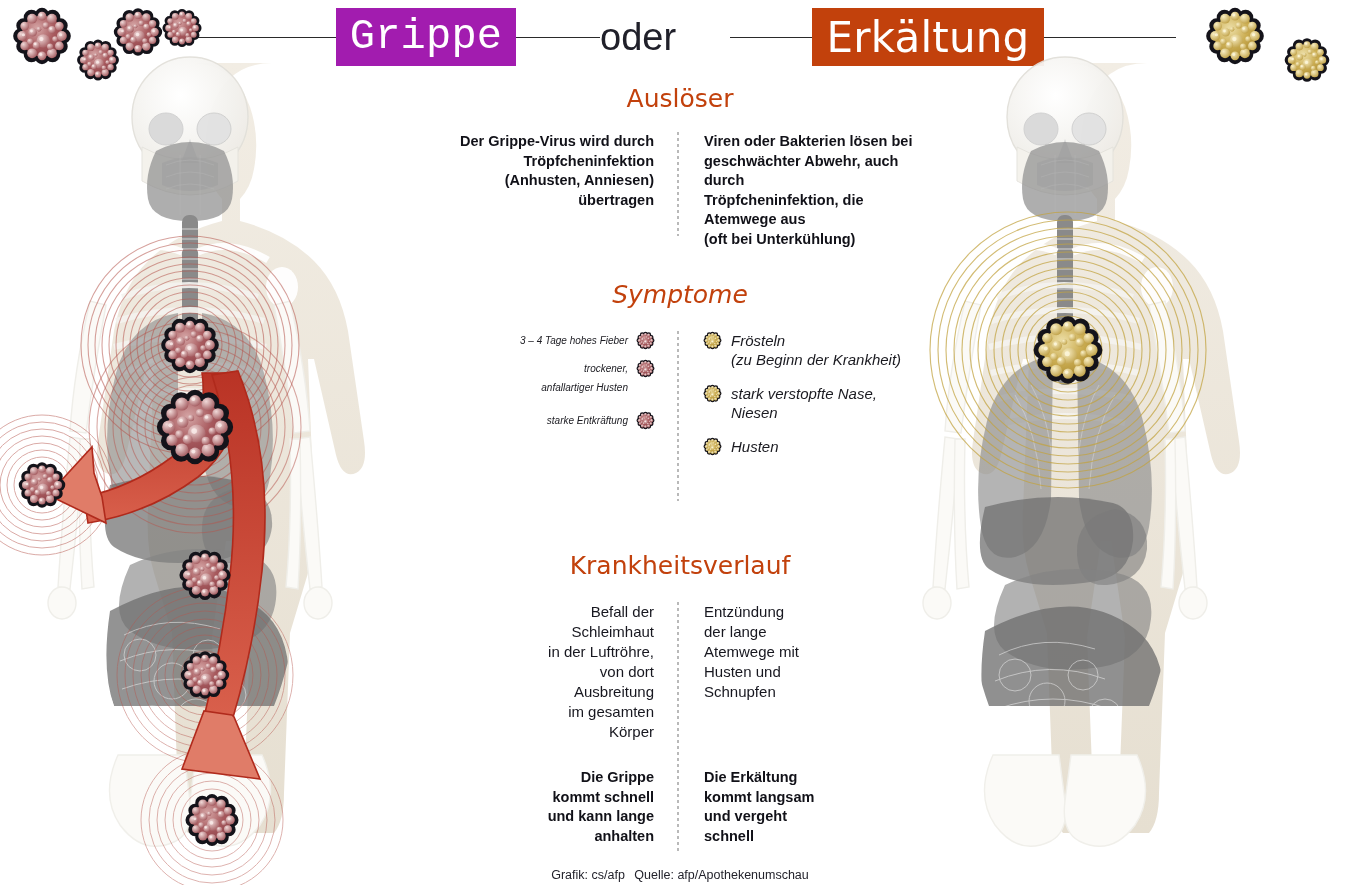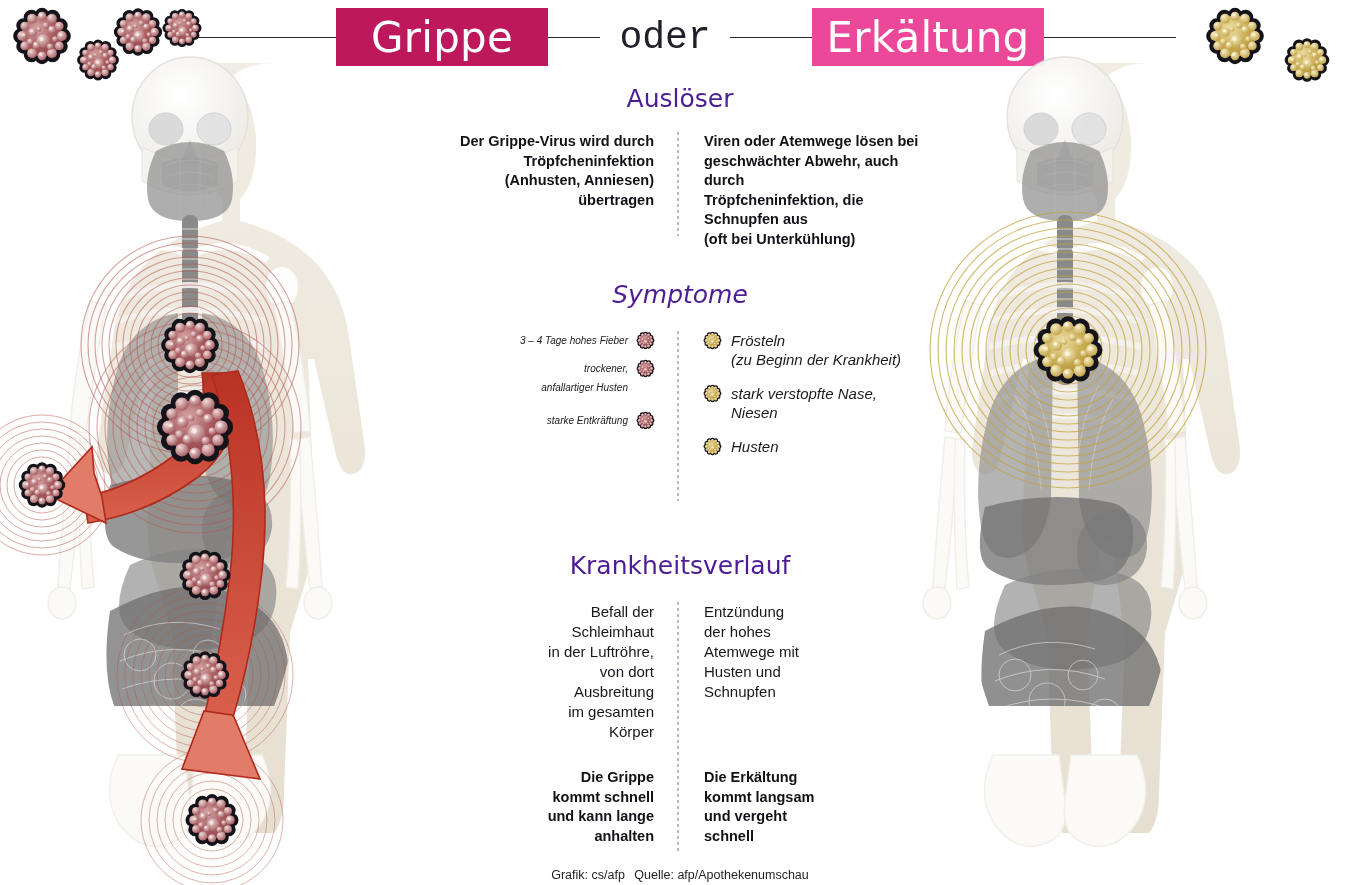--- a/index.html
+++ b/index.html
@@ -11,33 +11,33 @@
   #stage{position:absolute;left:0;top:0;width:1360px;height:885px;overflow:hidden;}
 
   
   .hdr-rule{position:absolute;height:1px;background:#2a2a2a;top:37px;}
   .hdr-block{
     position:absolute;top:8px;height:58px;
     display:flex;align-items:center;justify-content:center;
     color:#ffffff;font-size:42px;font-weight:400;letter-spacing:.2px;
     font-family:"DejaVu Sans",sans-serif;
   }
-  #hdr-grippe{left:336px;width:212px;background:#be185d;}
-  #hdr-erkaeltung{left:812px;width:232px;background:#ec4899;}
+  #hdr-grippe{left:336px;width:180px;background:#a21caf;font-family:Liberation Mono, monospace;}
+  #hdr-erkaeltung{left:812px;width:232px;background:#c2410c;}
   #hdr-oder{
     position:absolute;top:8px;left:600px;width:130px;height:58px;
-    display:flex;align-items:center;justify-content:center;
+    display:flex;align-items:center;justify-content:flex-start;
     font-size:38px;color:#20202a;background:#ffffff;z-index:4;
-    font-family:Liberation Mono, monospace;
+    font-family:Liberation Sans, sans-serif;
   }
 
   
   #center{position:absolute;left:430px;top:84px;width:500px;height:800px;z-index:6;}
   .sec-title{
-    text-align:center;font-size:25px;font-weight:400;color:#4c1d95;
+    text-align:center;font-size:25px;font-weight:400;color:#c2410c;
     font-family:"DejaVu Sans",sans-serif;
   }
   .twocol{display:flex;width:100%;gap:9px;}
   .col-l{width:238px;text-align:right;padding-right:14px;box-sizing:border-box;}
   .col-r{width:238px;text-align:left;padding-left:16px;box-sizing:border-box;}
   .vdiv{width:2px;background-image:linear-gradient(to bottom,#b9b9b9 0 3px,transparent 3px 6px);
         background-size:2px 6px;background-repeat:repeat-y;}
   .bold{font-weight:bold;font-size:14.5px;line-height:19.5px;color:#111118;}
   .lt{font-size:15px;line-height:20px;color:#17171f;}
 
@@ -577,23 +577,23 @@
       <div class="sec-title">Auslöser</div>
       <div class="twocol" style="margin-top:19px;height:104px;">
         <div class="col-l">
           <div class="bold">Der Grippe-Virus wird durch</div>
           <div class="bold">Tröpfcheninfektion</div>
           <div class="bold">(Anhusten, Anniesen)</div>
           <div class="bold">übertragen</div>
         </div>
         <div class="vdiv"></div>
         <div class="col-r">
-          <div class="bold">Viren oder Atemwege lösen bei</div>
+          <div class="bold">Viren oder Bakterien lösen bei</div>
           <div class="bold">geschwächter Abwehr, auch durch</div>
-          <div class="bold">Tröpfcheninfektion, die Schnupfen aus</div>
+          <div class="bold">Tröpfcheninfektion, die Atemwege aus</div>
           <div class="bold">(oft bei Unterkühlung)</div>
         </div>
       </div>
     </div>
 
     <div style="margin-top:44px;font-style:italic;">
       <div class="sec-title">Symptome</div>
       <div class="twocol" style="margin-top:22px;height:170px;">
         <div class="col-l">
           <ul class="sym-l">
@@ -659,21 +659,21 @@
           <div class="lt">Körper</div>
           <div style="height:26px"></div>
           <div class="bold">Die Grippe</div>
           <div class="bold">kommt schnell</div>
           <div class="bold">und kann lange</div>
           <div class="bold">anhalten</div>
         </div>
         <div class="vdiv"></div>
         <div class="col-r">
           <div class="lt">Entzündung</div>
-          <div class="lt">der hohes</div>
+          <div class="lt">der lange</div>
           <div class="lt">Atemwege mit</div>
           <div class="lt">Husten und</div>
           <div class="lt">Schnupfen</div>
           <div style="height:66px"></div>
           <div class="bold">Die Erkältung</div>
           <div class="bold">kommt langsam</div>
           <div class="bold">und vergeht</div>
           <div class="bold">schnell</div>
         </div>
       </div>

